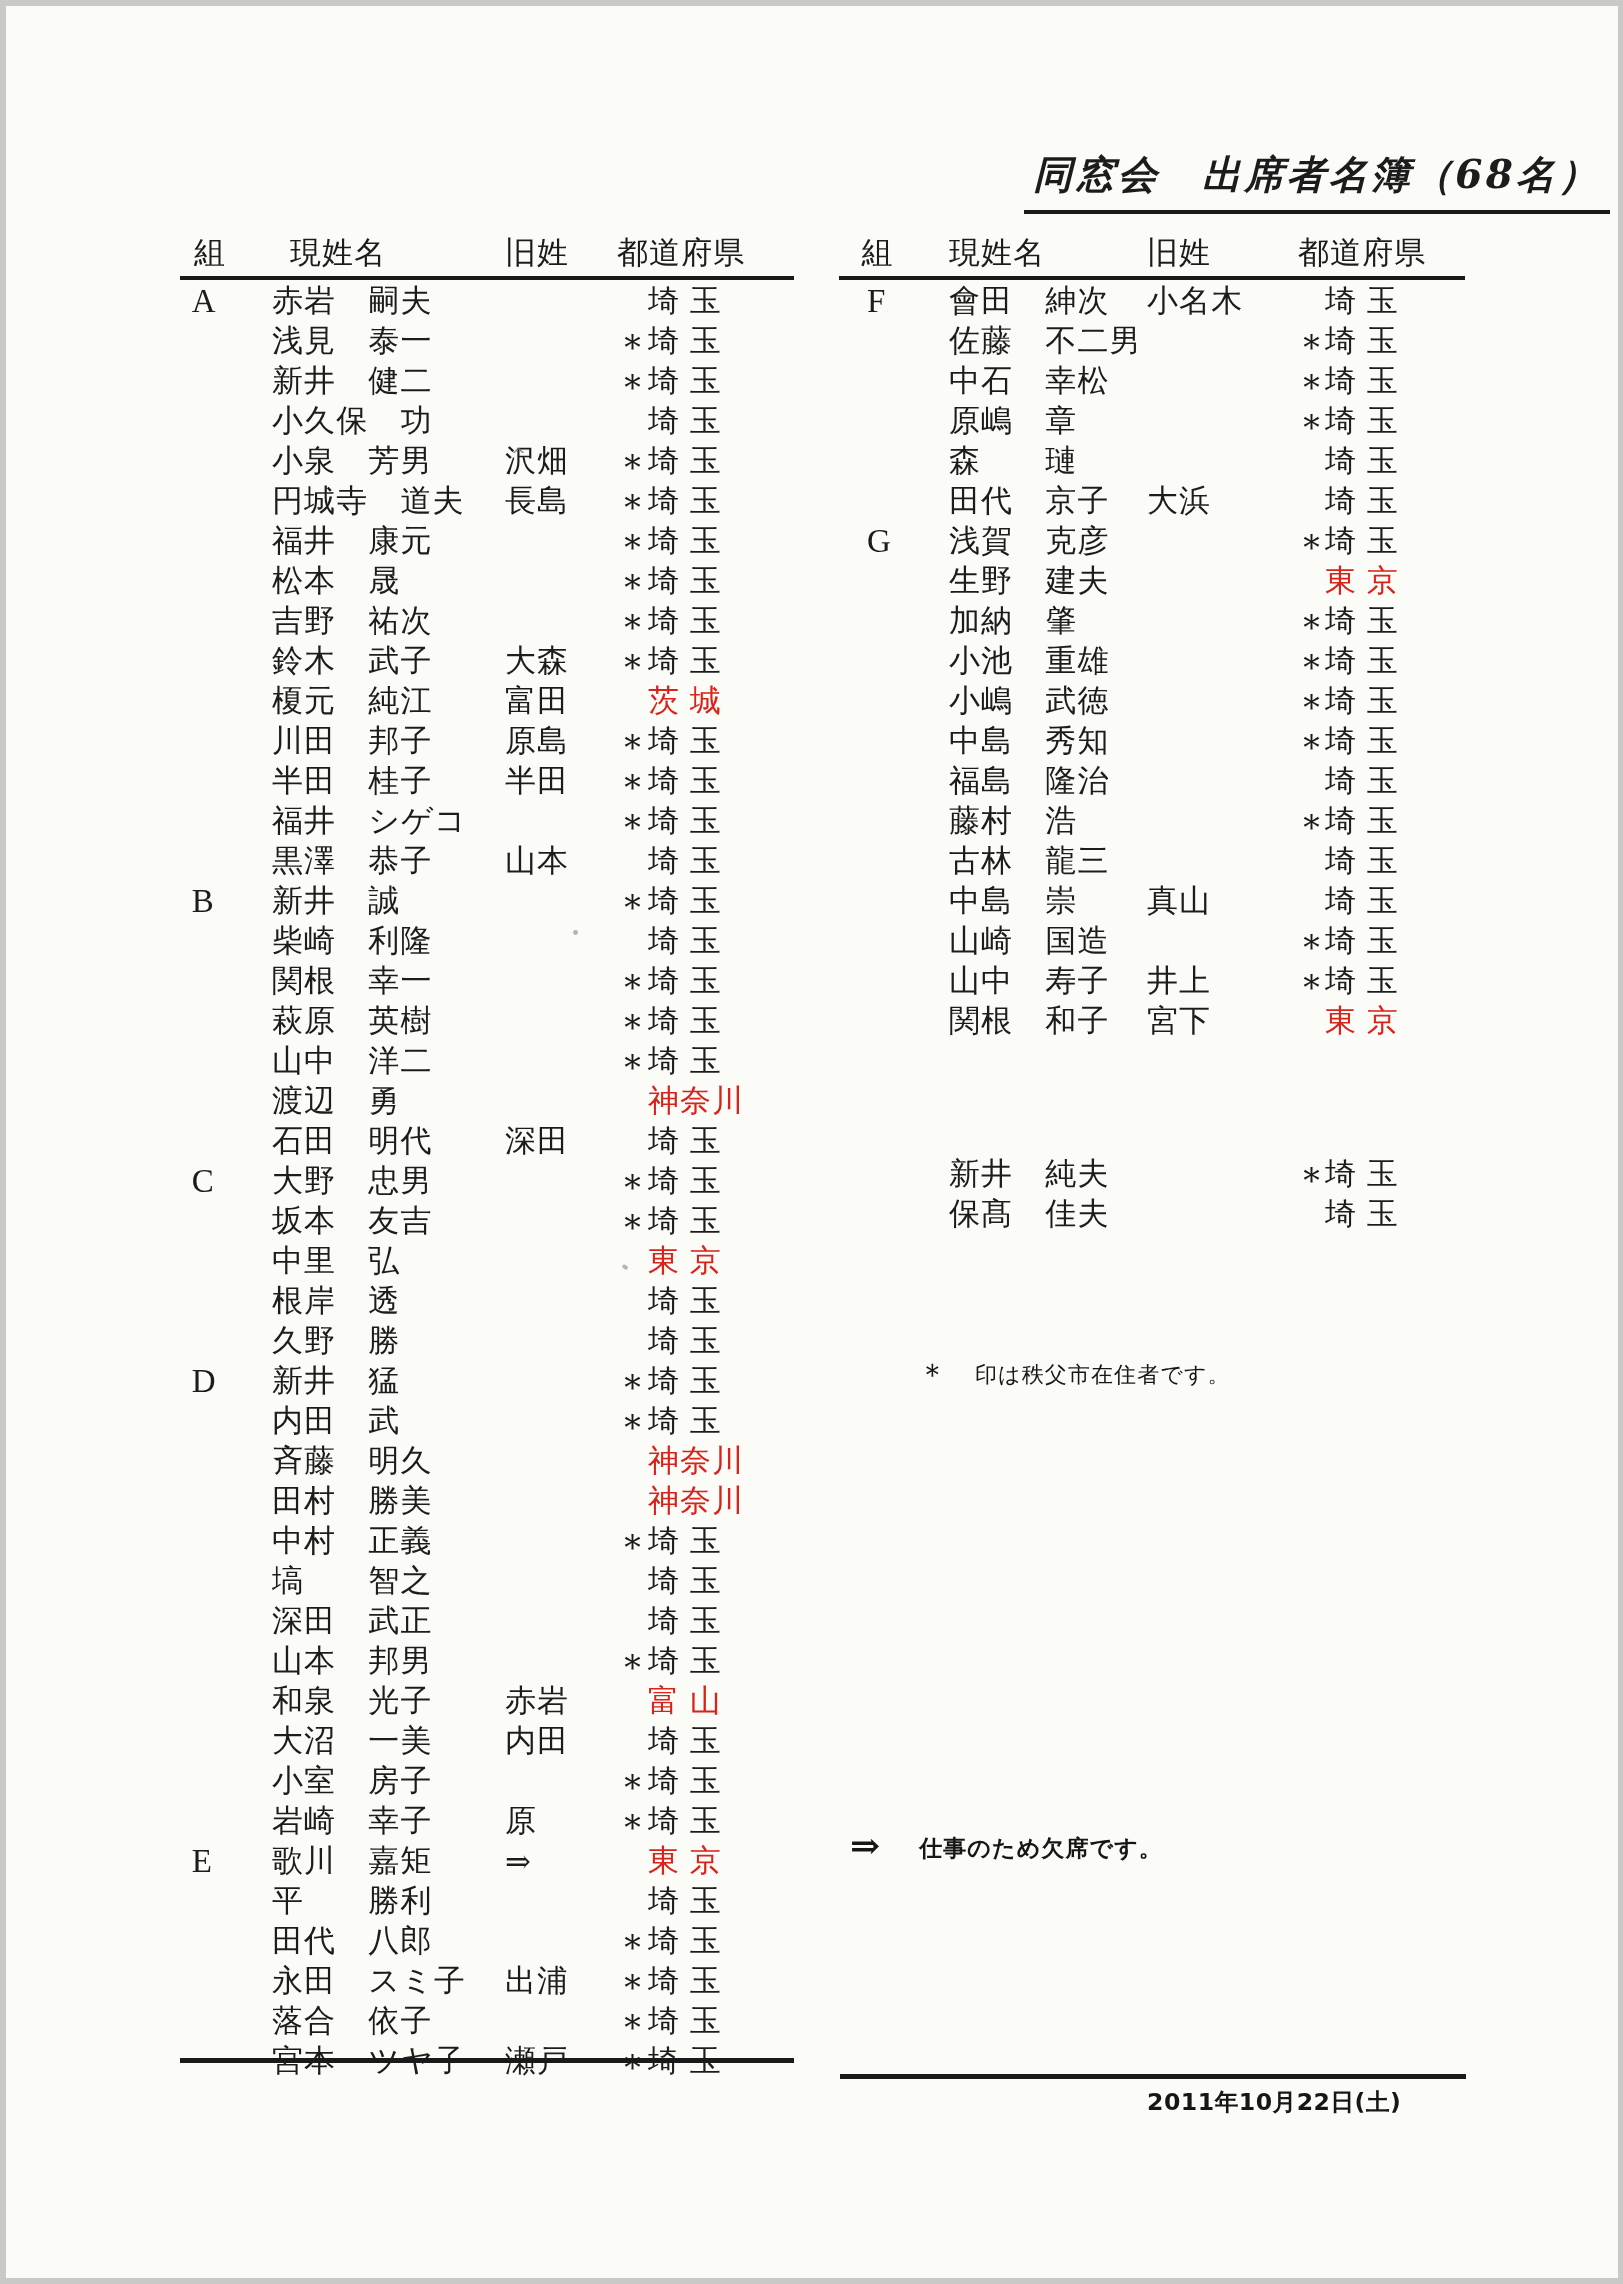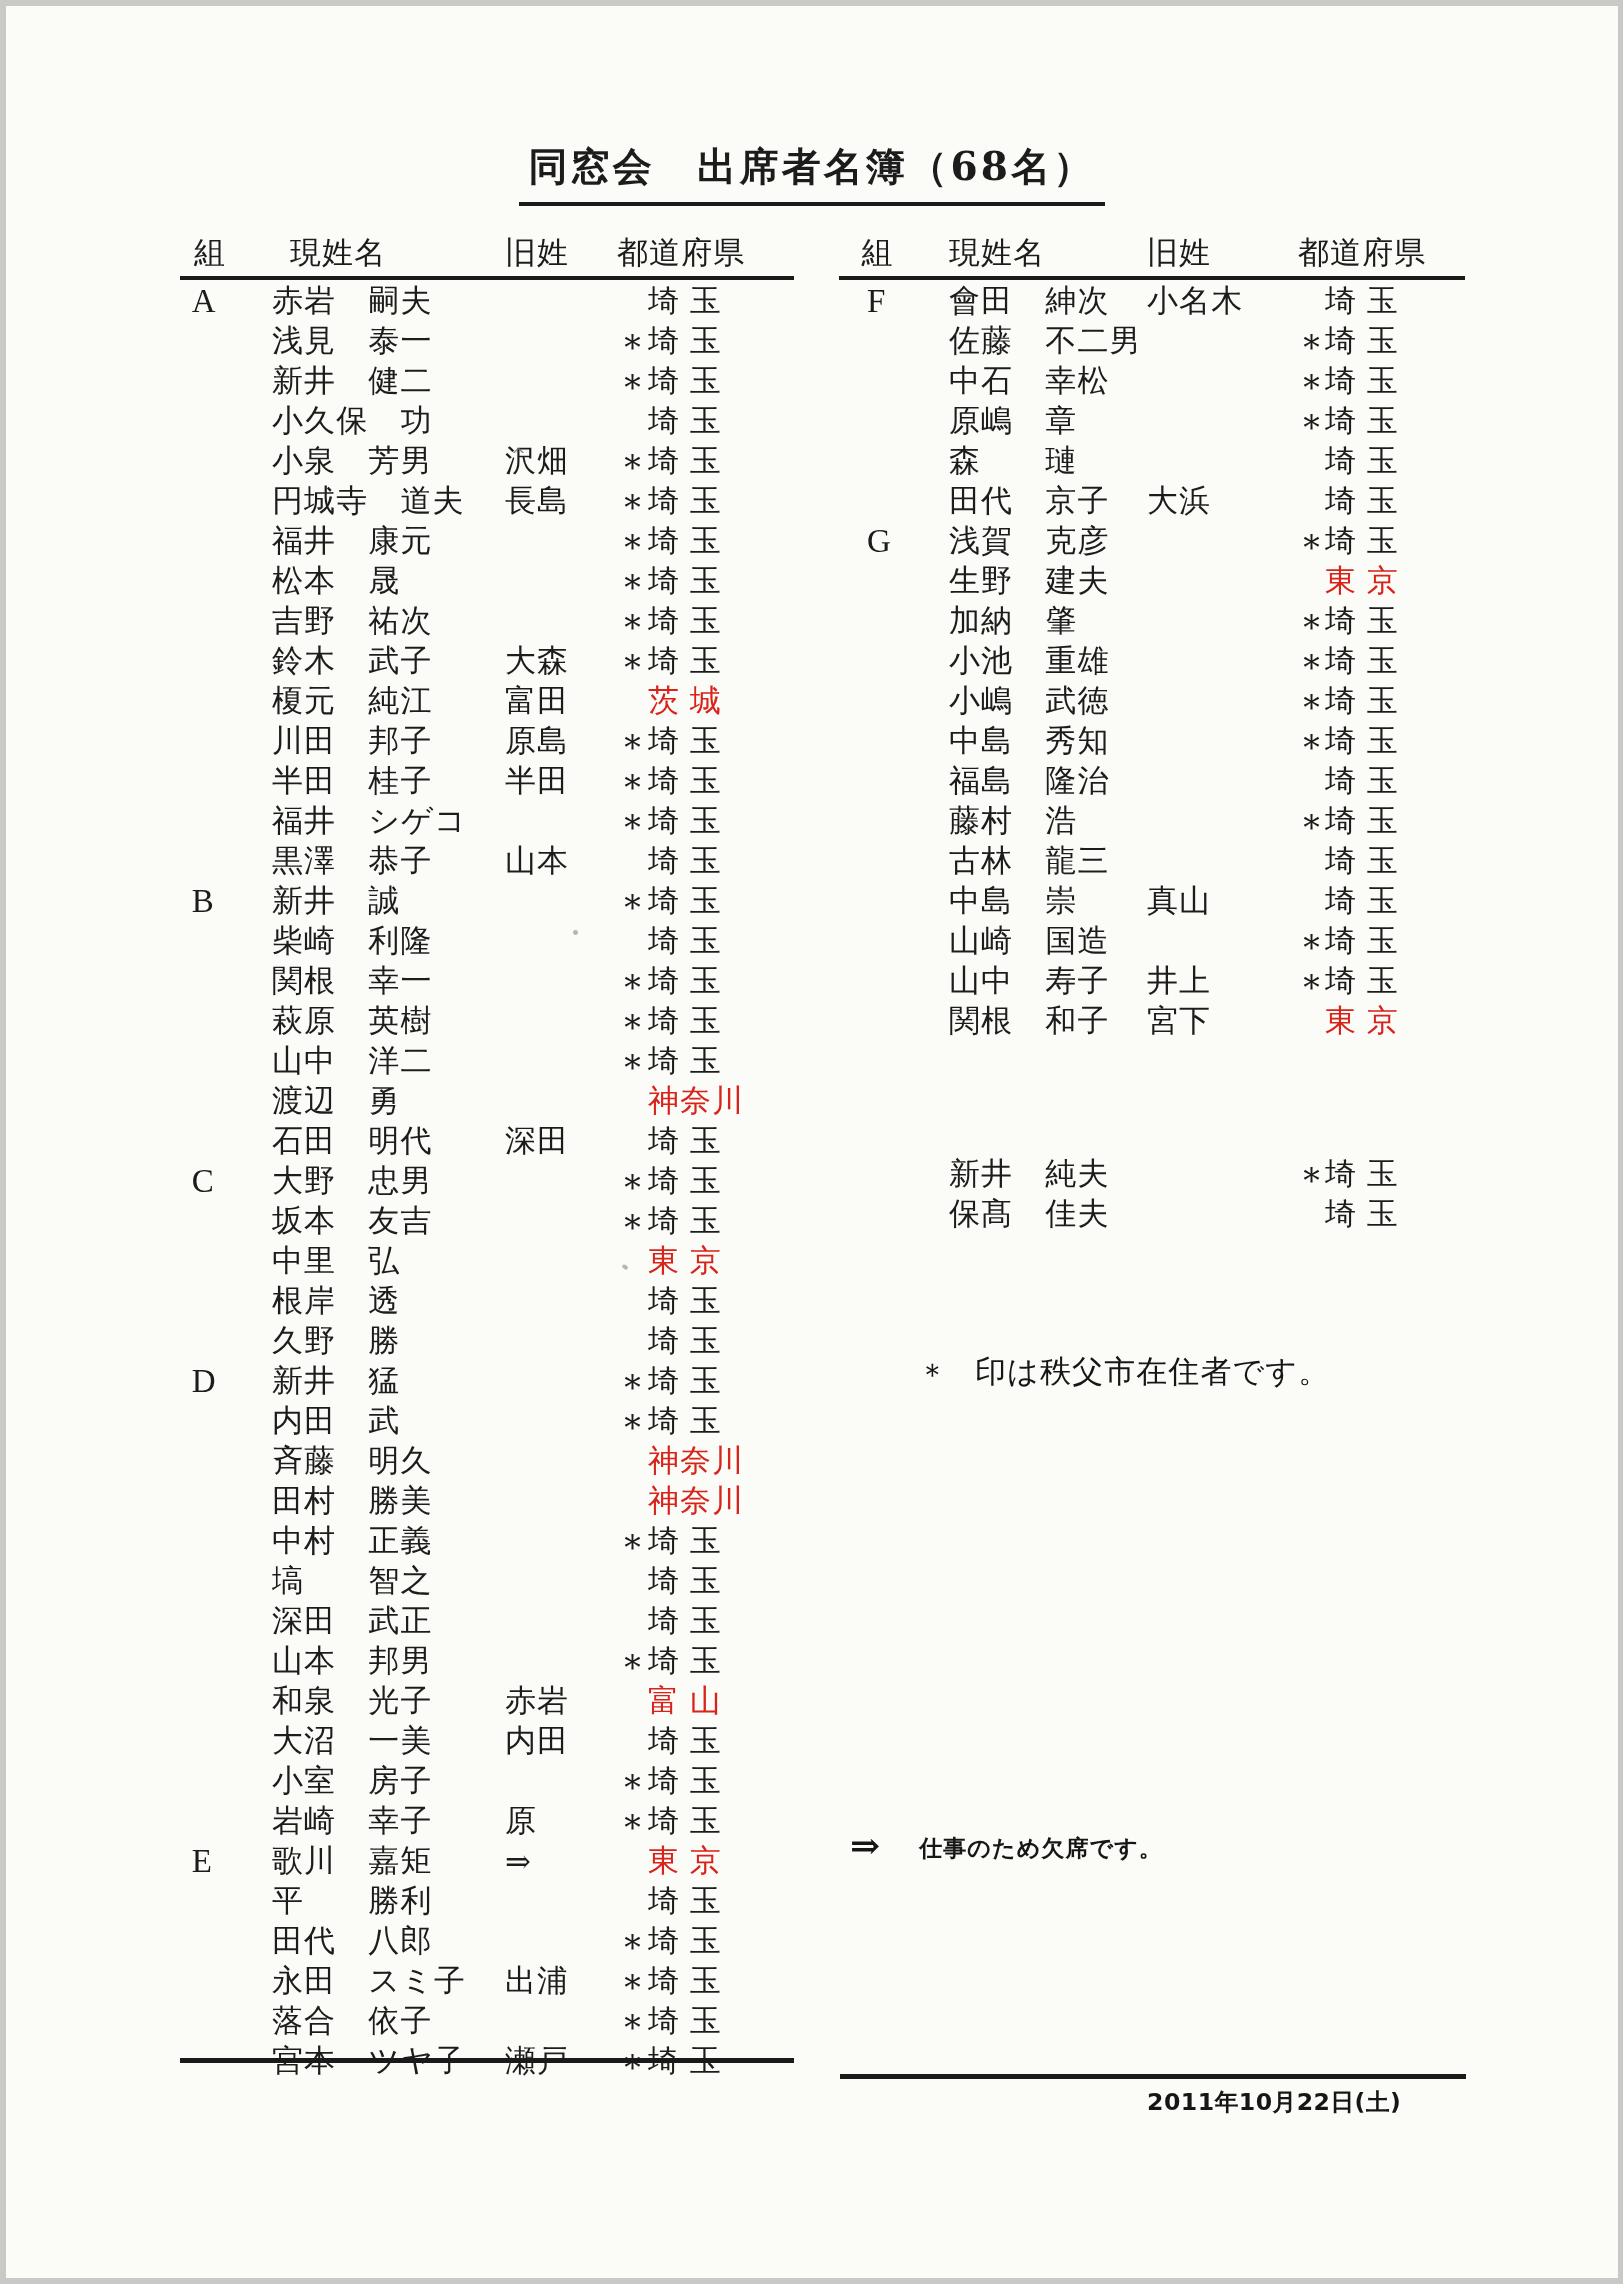--- a/index.html
+++ b/index.html
@@ -13,21 +13,21 @@
     position:relative;
     width:1624px;height:2284px;
     background:var(--paper);
     box-sizing:border-box;
     border:6.4px solid var(--edge);
     overflow:hidden;
     font-family:"DejaVu Serif","Liberation Serif",serif;
     color:var(--ink);
   }
   
-  .title-wrap{position:absolute;top:134px;left:0;right:0;margin:0;text-align:center;font-weight:600;}
+  .title-wrap{position:absolute;top:134px;left:0;right:0;margin:8px;text-align:right;font-weight:600;font-style:italic;}
   .title{
     display:inline-block;
     font-size:39px;letter-spacing:3.2px;
     padding:0 9.6px 7.5px 9.6px;
     border-bottom:4.8px solid #1a1a1a;
   }
   
   .tbl{position:absolute;top:224px;}
   .tbl-left{left:174px;width:614px;}
   .tbl-right{left:833px;width:626px;}
@@ -62,21 +62,21 @@
   .honorary-heading{
     font-size:25px;letter-spacing:0.5px;
     padding-left:16px;margin-bottom:15px;
     font-family:"DejaVu Serif","Liberation Serif",serif;
   }
   .honorary .row{height:40px;}
   
   .note{position:absolute;display:flex;align-items:baseline;color:#161616;}
   .note-star{left:911px;top:1345px;gap:27px;}
   .note-star .sym{font-size:31px;position:relative;top:3.2px;}
-  .note-star .txt{font-family:"DejaVu Sans","Liberation Sans",sans-serif;font-size:31px;letter-spacing:1.1px;}
+  .note-star .txt{font-family:"DejaVu Sans","Liberation Sans",sans-serif;font-size:22px;letter-spacing:1.1px;}
   .note-arrow{left:844px;top:1816px;gap:39px;}
   .note-arrow .sym{font-size:36px;font-weight:600;position:relative;top:2.1px;}
   .note-arrow .txt{font-family:Liberation Serif, serif;font-size:23px;font-weight:700;letter-spacing:1.1px;}
   .date{
     position:absolute;left:1141px;top:2080px;
     font-family:"DejaVu Sans","Liberation Sans",sans-serif;
     font-size:23.6px;font-weight:700;letter-spacing:0.5px;color:#161616;
   }
   
   .speck{position:absolute;background:#8f8f8a;border-radius:50%;opacity:.65;}

